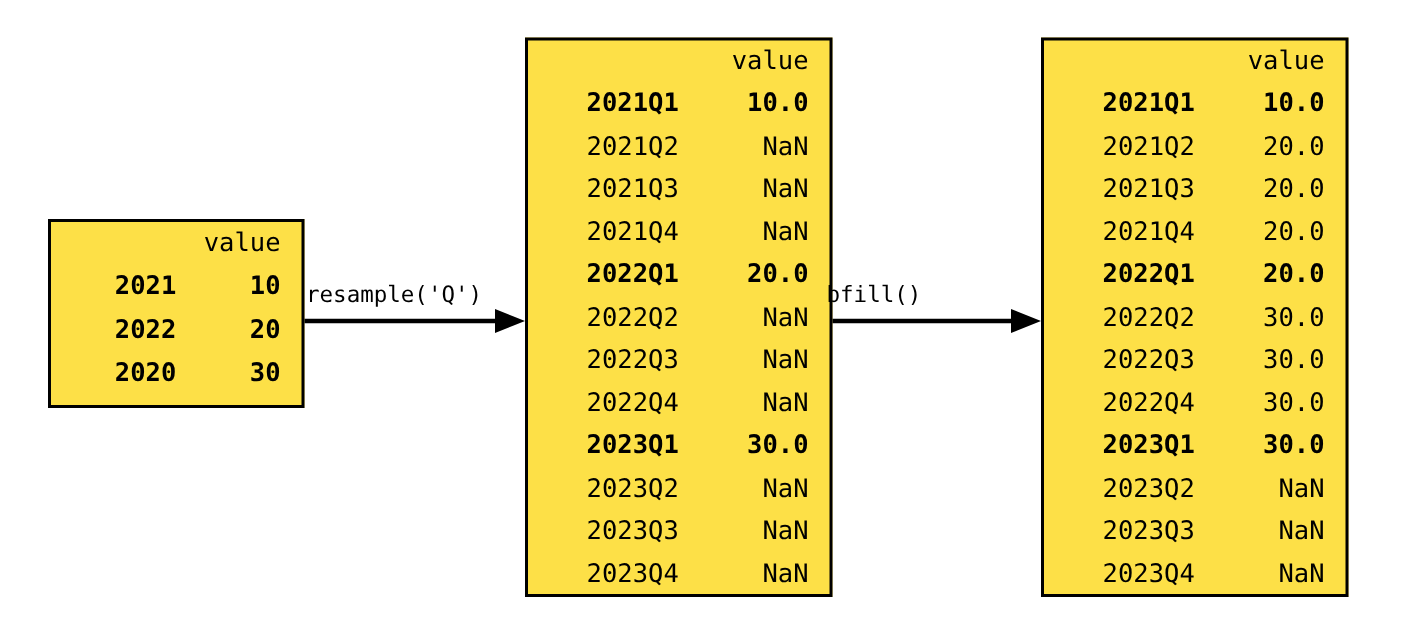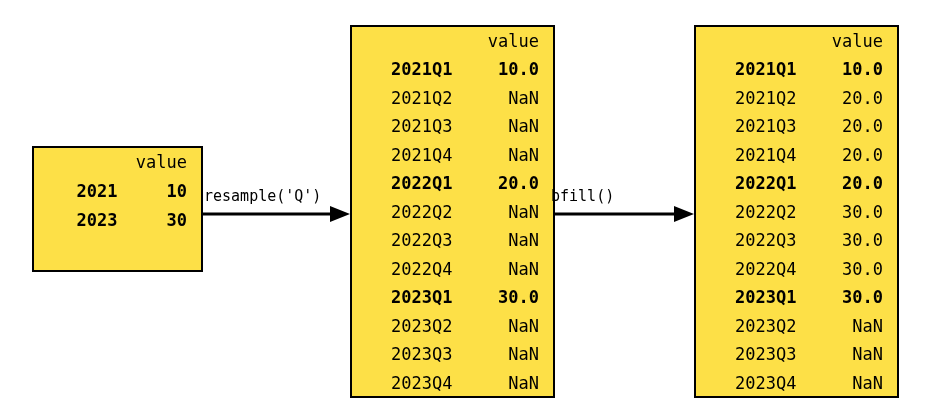--- a/index.html
+++ b/index.html
@@ -107,21 +107,25 @@
       <tbody>
           <tr class="row-header">
             <td class="cell-index"></td>
             <td class="cell-value">value</td>
           </tr>
           <tr class="table-row row-bold">
             <td class="cell-index">2021</td>
             <td class="cell-value">10</td>
           </tr>
           <tr class="table-row row-bold">
-            <td class="cell-index">2023</td>
+            <td class="cell-index">2022</td>
+            <td class="cell-value">20</td>
+          </tr>
+          <tr class="table-row row-bold">
+            <td class="cell-index">2020</td>
             <td class="cell-value">30</td>
           </tr>
         </tbody>
     </table>
   </div>
 
   <div class="arrow-label" id="arrow-1-label">resample('Q')</div>
   <div class="arrow" id="arrow-1">
     <svg width="148" height="20" viewBox="0 0 148 20">
       <line x1="0" y1="9" x2="131" y2="9" stroke="#000000" stroke-width="3"></line>

